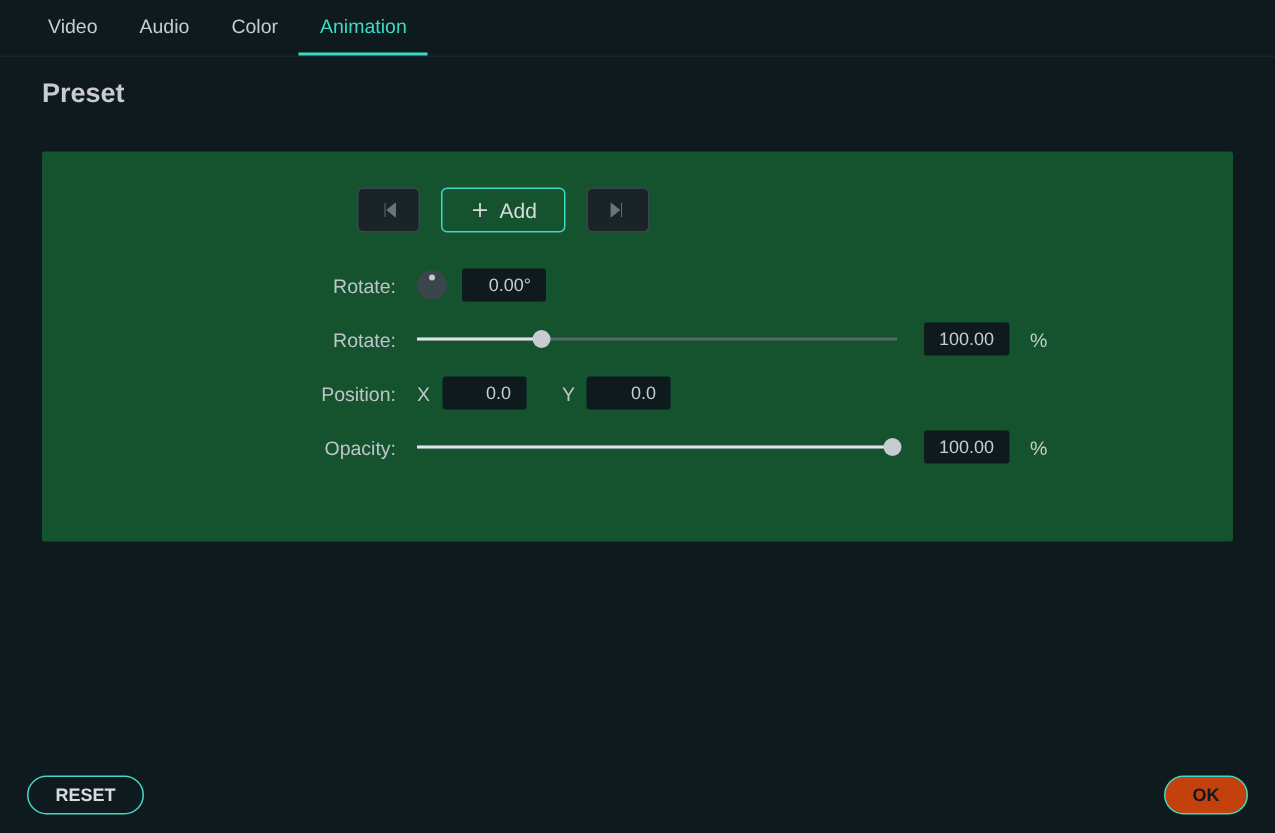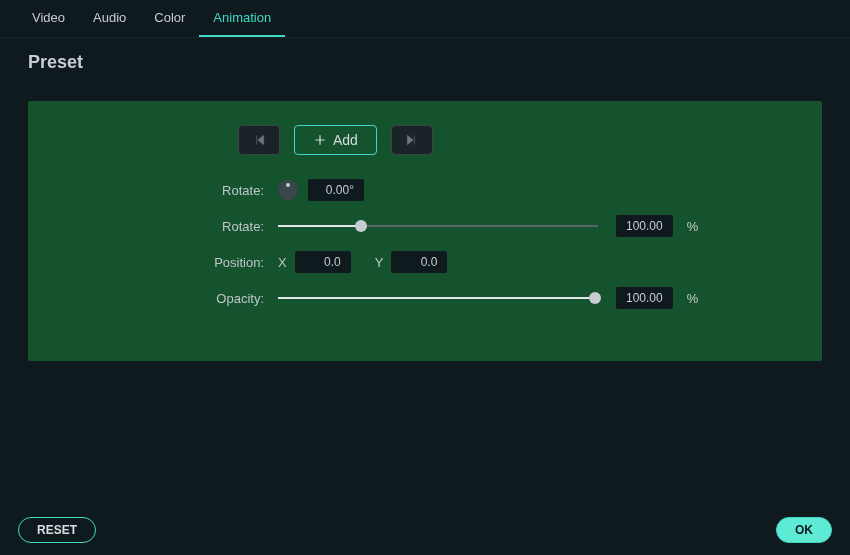--- a/index.html
+++ b/index.html
@@ -28,21 +28,21 @@
   .axis-lbl { font-size: 13px; color: #bfc5ca; margin-right: 8px; }
 
   .slider-wrap { width: 320px; height: 20px; display: flex; align-items: center; margin-right: 18px; position: relative; }
   .slider-track { width: 100%; height: 2px; background: #5a656c; position: relative; }
   .slider-fill { position: absolute; top: 0; left: 0; height: 2px; background: #e0e4e8; }
   .slider-thumb { position: absolute; top: 50%; transform: translate(-50%, -50%); width: 12px; height: 12px; border-radius: 50%; background: #c8ccd0; cursor: pointer; }
 
   .footer { position: absolute; bottom: 12px; left: 0; right: 0; display: flex; justify-content: space-between; padding: 0 18px; }
   .pill-btn { height: 26px; padding: 12px 18px; border-radius: 13px; border: 1.5px solid #3fd9c5; display: flex; align-items: center; font-size: 12px; font-weight: 700; cursor: pointer; }
   .reset-btn { background: transparent; color: #d8dcdf; }
-  .ok-btn { background: #5eead4; color: #0f1a1e; }
+  .ok-btn { background: #c2410c; color: #0f1a1e; }
 </style>
 </head>
 <body>
 
 <div class="main-tabs">
   <div class="main-tab">Video</div>
   <div class="main-tab">Audio</div>
   <div class="main-tab">Color</div>
   <div class="main-tab active">Animation</div>
 </div>

